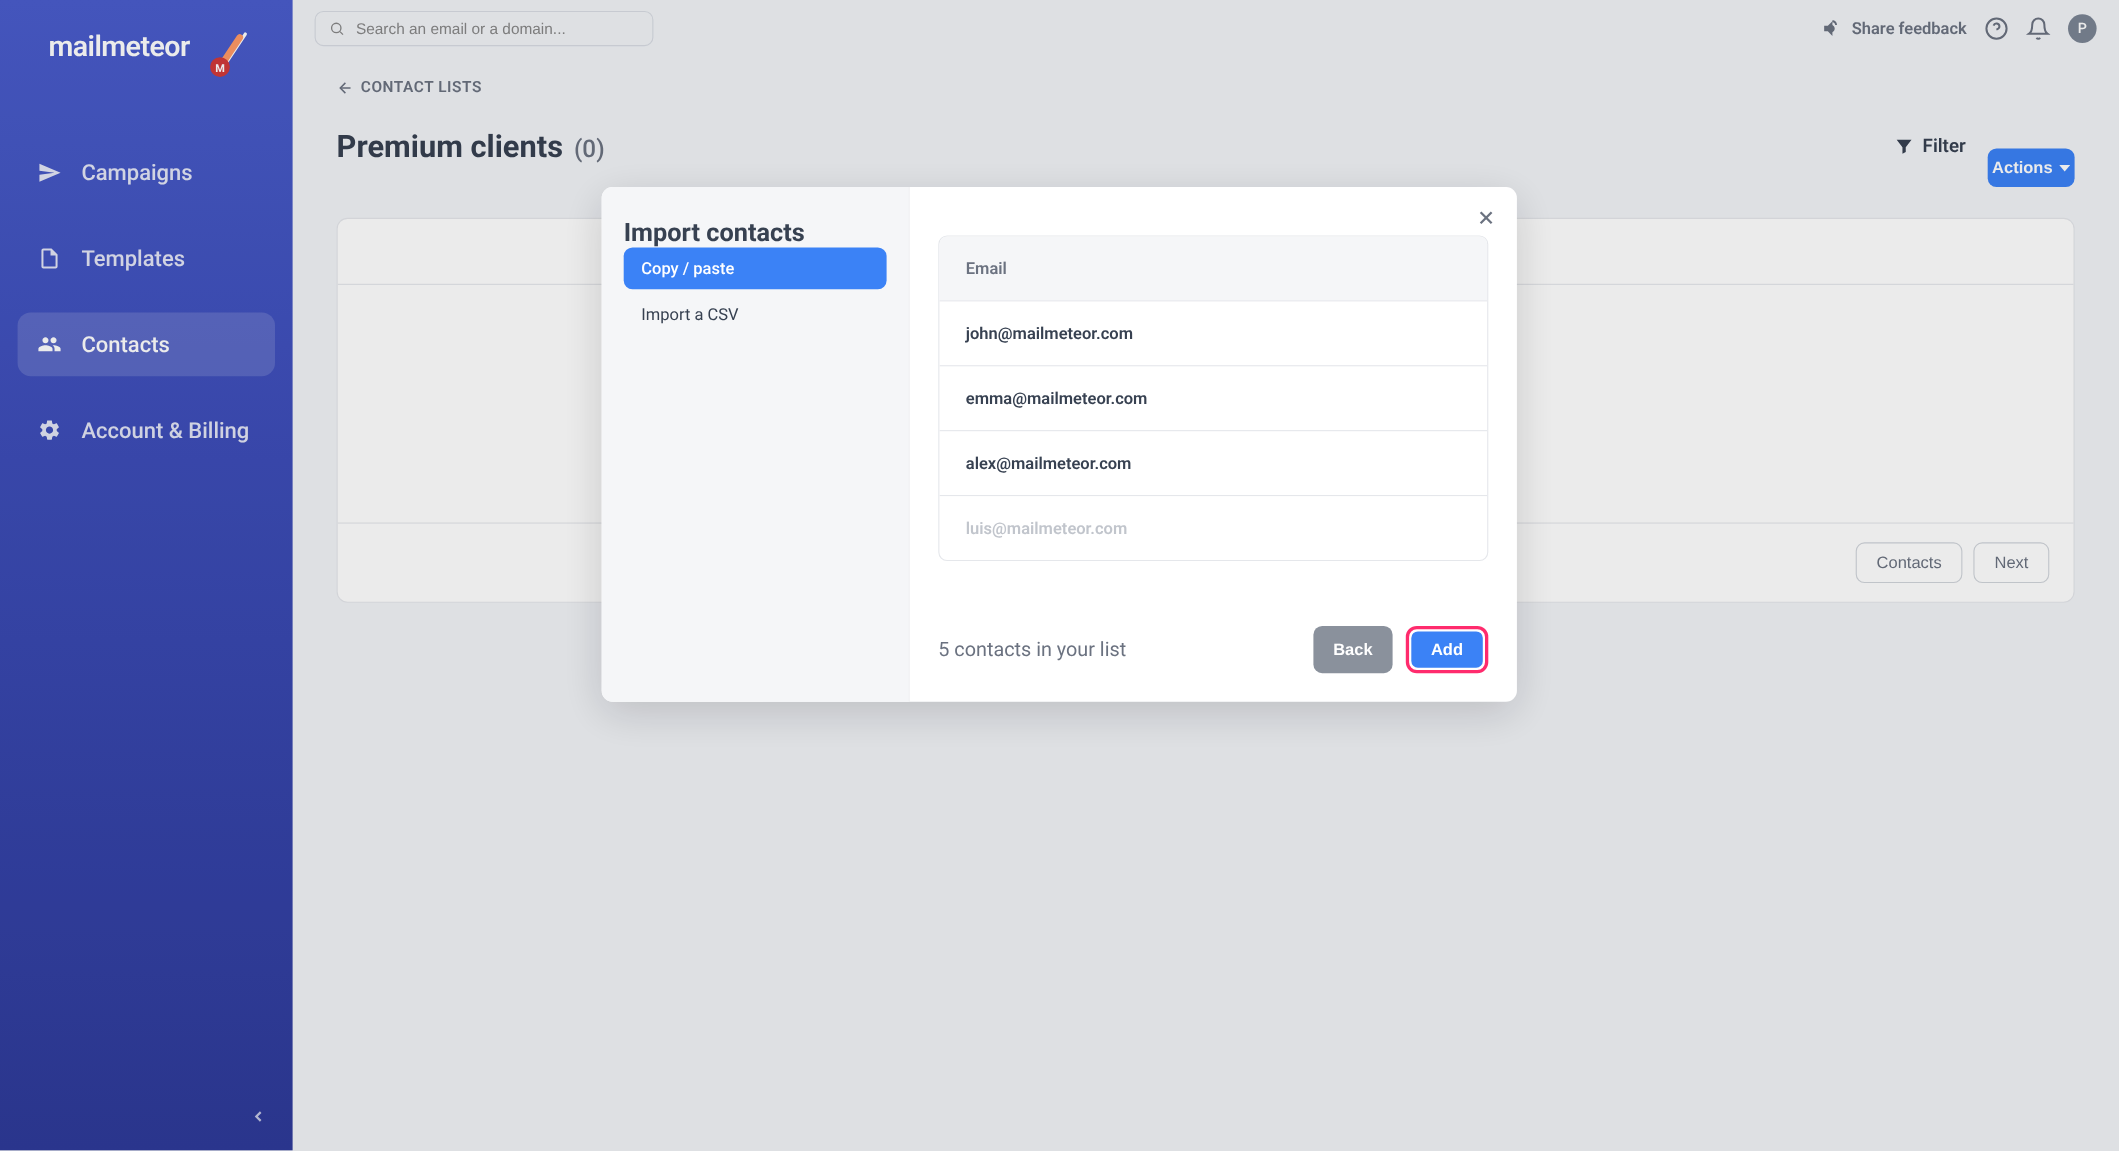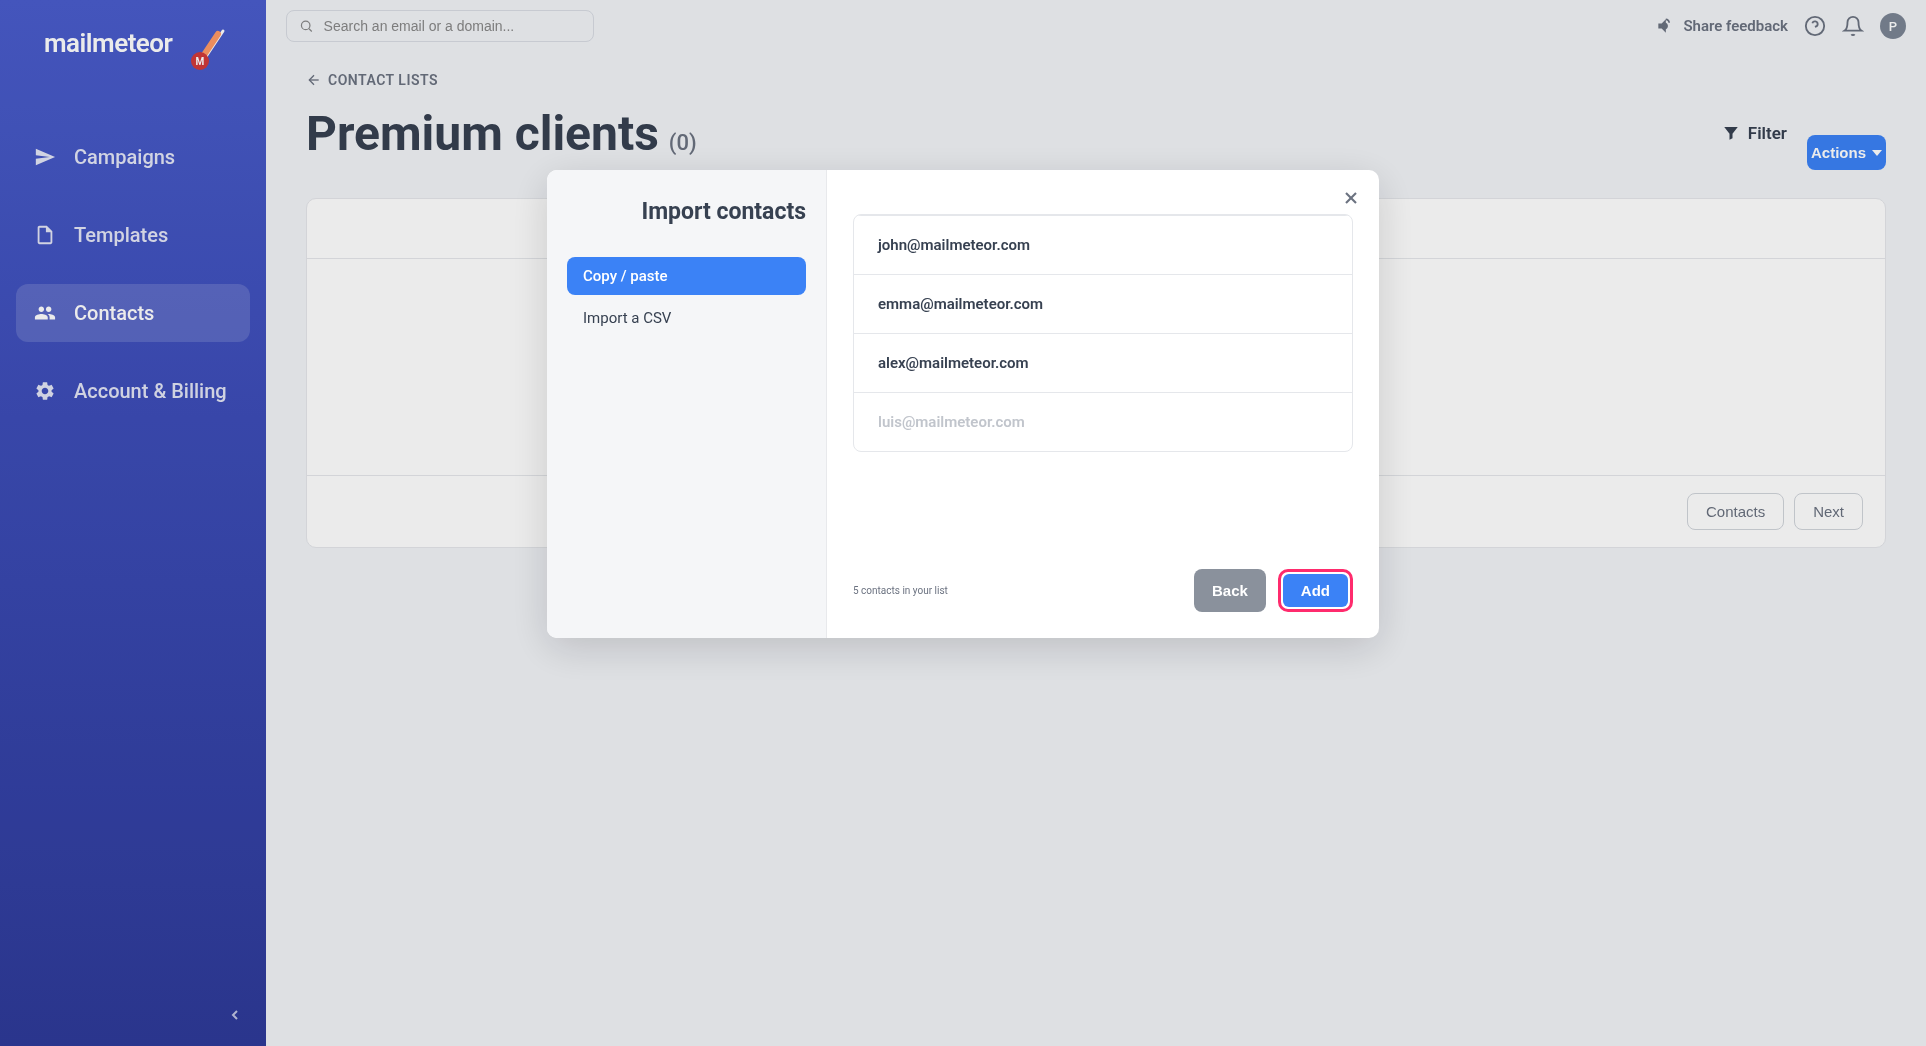--- a/index.html
+++ b/index.html
@@ -197,21 +197,21 @@
       margin-bottom: 28px;
     }
     
     .page-title-wrapper {
       display: flex;
       align-items: baseline;
       gap: 10px;
     }
     
     .page-title {
-      font-size: 48px;
+      font-size: 28px;
       font-weight: 700;
       color: #374151;
     }
     
     .page-count {
       font-size: 22px;
       color: #6b7280;
       font-weight: 500;
     }
     
@@ -324,22 +324,20 @@
       border-right: 1px solid #e8e9ec;
       border-top-left-radius: 10px;
       border-bottom-left-radius: 10px;
       padding: 28px 20px;
     }
     
     .modal-title {
       font-size: 23px;
       font-weight: 700;
       color: #374151;
-      margin-bottom: 32px;
-      text-align: right;
     }
     
     .tab-item {
       padding: 10px 16px;
       border-radius: 8px;
       font-size: 15px;
       color: #374151;
       cursor: pointer;
       margin-bottom: 4px;
     }
@@ -385,21 +383,21 @@
     
     .modal-footer {
       margin-top: auto;
       padding-top: 30px;
       display: flex;
       align-items: center;
       justify-content: space-between;
     }
     
     .contacts-count {
-      font-size: 10px;
+      font-size: 18px;
       color: #6b7280;
     }
     
     .modal-buttons {
       display: flex;
       gap: 12px;
     }
     
     .btn-back {
       background: #8a919c;
@@ -577,20 +575,21 @@
 
     <div class="modal-sidebar">
       <h2 class="modal-title">Import contacts</h2>
       <div class="tab-item active">Copy / paste</div>
       <div class="tab-item">Import a CSV</div>
     </div>
 
     <div class="modal-content">
 
       <div class="email-table">
+        <div class="email-table-header">Email</div>
         <div class="email-row">john@mailmeteor.com</div>
         <div class="email-row">emma@mailmeteor.com</div>
         <div class="email-row">alex@mailmeteor.com</div>
         <div class="email-row faded">luis@mailmeteor.com</div>
       </div>
 
       <div class="modal-footer">
         <span class="contacts-count">5 contacts in your list</span>
         <div class="modal-buttons">
           <button class="btn-back">Back</button>

